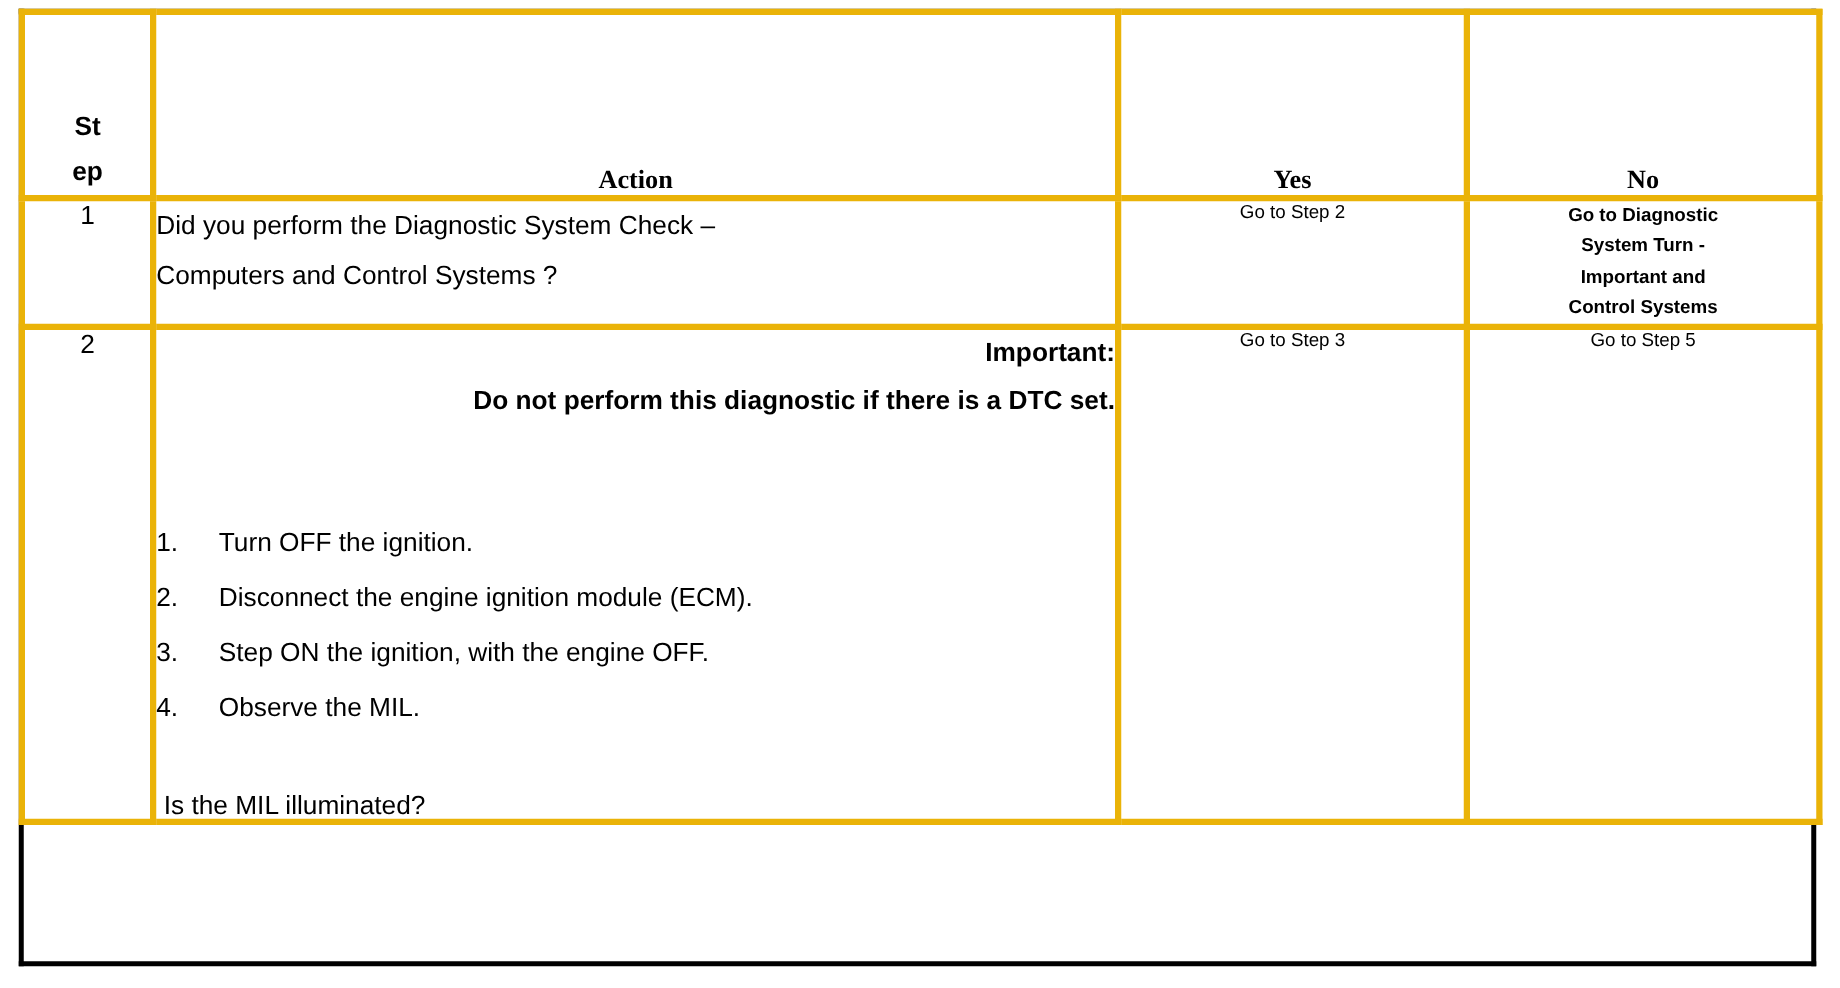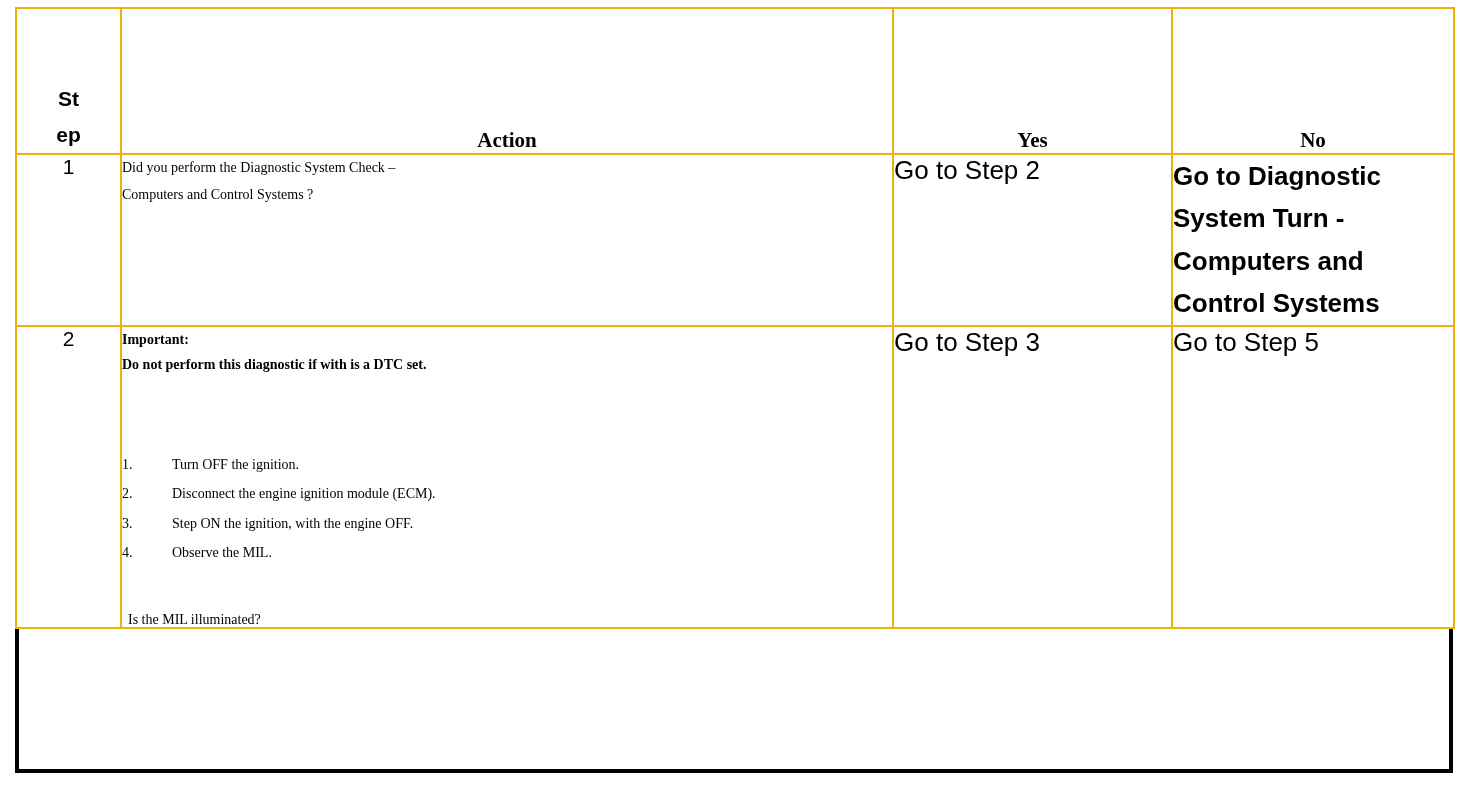--- a/index.html
+++ b/index.html
@@ -28,21 +28,21 @@
     left: 15px;
     top: 7px;
     width: 1438px;
     border-collapse: collapse;
     table-layout: fixed;
     background: #ffffff;
   }
 
   table.diag td,
   table.diag th {
-    border: 2px solid #eab308;
+    border: 5px solid #eab308;
     padding: 0;
     vertical-align: top;
     background: #ffffff;
   }
 
   
   table.diag {
     outline: none;
   }
   .frame-top, .frame-bottom, .frame-left, .frame-right {
@@ -79,27 +79,26 @@
   }
 
   
   td.step-cell {
     text-align: center;
     vertical-align: middle;
     font-size: 21px;
   }
   td.action-cell {
     padding: 16px 10px 10px 17px;
-    font-size: 14px;
+    font-size: 21px;
     line-height: 1.0;
-    font-family: Liberation Serif, serif;
   }
   td.branch-cell {
-    text-align: left;
-    font-size: 26px;
+    text-align: center;
+    font-size: 15px;
   }
 
   
   .r1-action p {
     margin: 0 0 0 0;
     line-height: 1.92;
     white-space: nowrap;
   }
   .r1-yes {
     vertical-align: bottom;
@@ -114,20 +113,21 @@
   .r1-no span { display: block; }
 
   
   .r2-action {
     padding: 19px 10px 10px 17px;
   }
   .r2-action .important {
     font-weight: bold;
     line-height: 1.84;
     margin: 0;
+    text-align: right;
   }
   .r2-action .important span { display: block; white-space: nowrap; }
 
   .r2-action ol.steps {
     list-style: none;
     margin: 72px 0 0 0;
     padding: 0;
   }
   .r2-action ol.steps li {
     position: relative;
@@ -189,32 +189,32 @@
         <td class="action-cell r1-action">
           <p>Did you perform the Diagnostic System Check –</p>
           <p>Computers and Control Systems ?</p>
         </td>
 
         <td class="branch-cell r1-yes">Go to Step 2</td>
 
         <td class="branch-cell r1-no">
           <span>Go to Diagnostic</span>
           <span>System Turn -</span>
-          <span>Computers and</span>
+          <span>Important and</span>
           <span>Control Systems</span>
         </td>
       </tr>
 
       <tr>
         <td class="step-cell">2</td>
 
         <td class="action-cell r2-action">
           <p class="important">
             <span>Important:</span>
-            <span>Do not perform this diagnostic if with is a DTC set.</span>
+            <span>Do not perform this diagnostic if there is a DTC set.</span>
           </p>
 
           <ol class="steps">
             <li>
               <span class="num">1.</span>
               <span>Turn OFF the ignition.</span>
             </li>
             <li>
               <span class="num">2.</span>
               <span>Disconnect the engine ignition module (ECM).</span>

